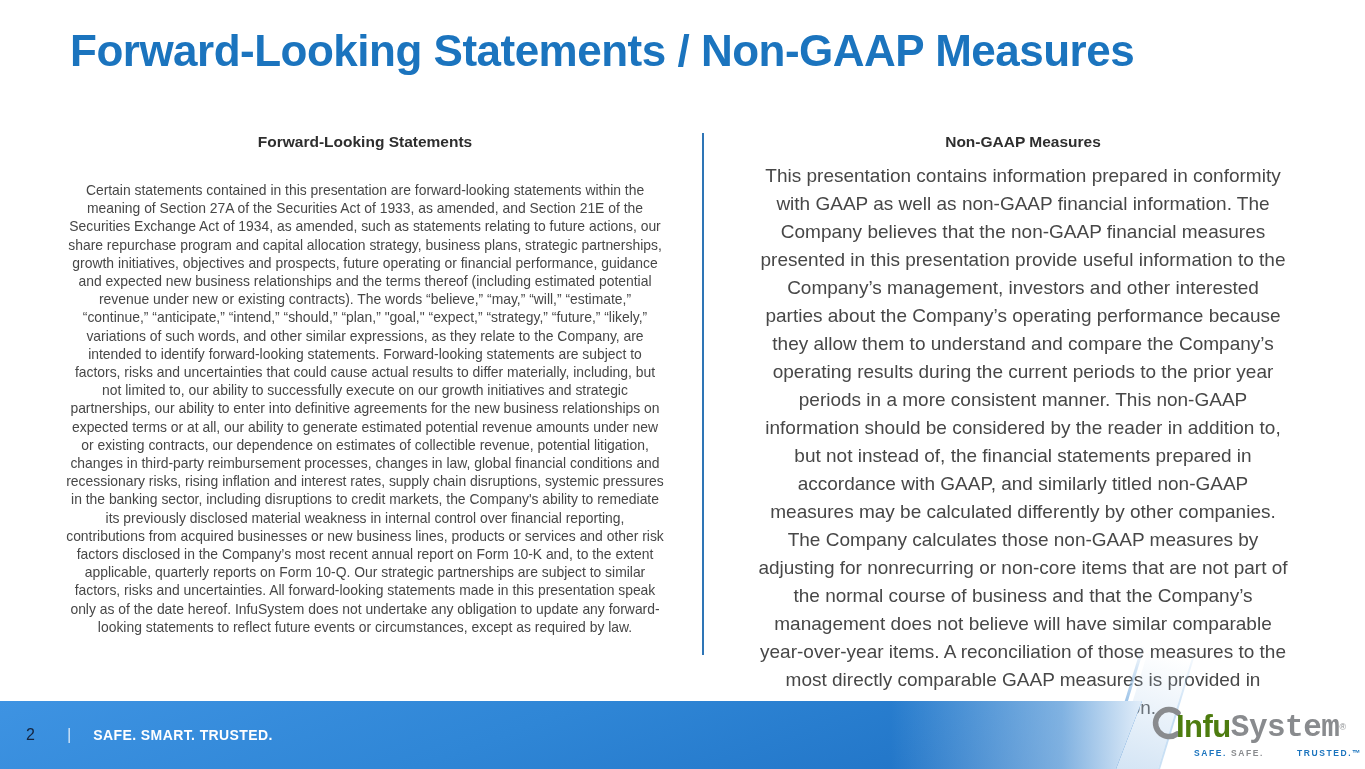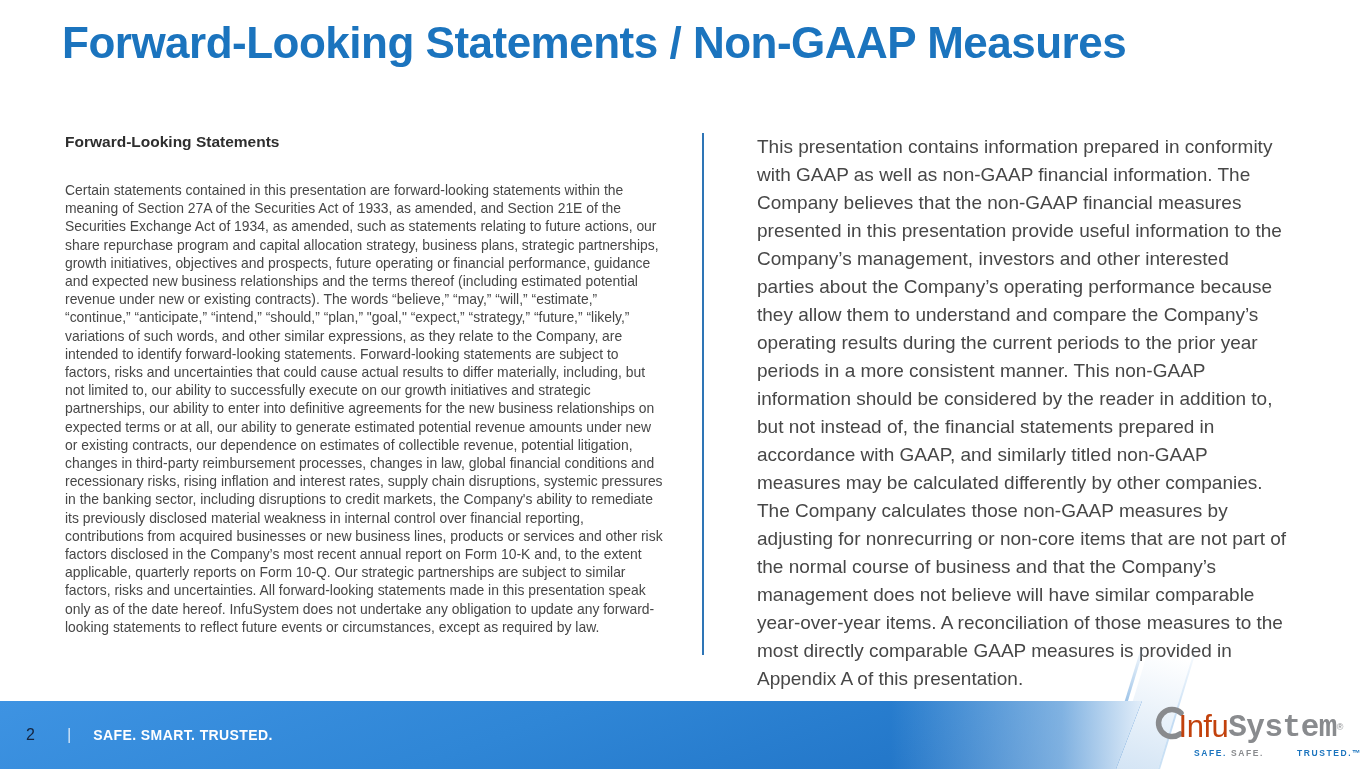--- a/index.html
+++ b/index.html
@@ -6,29 +6,30 @@
   .slide{
     position:relative;
     width:1365px;height:769px;
     background:#ffffff;
     overflow:hidden;
     font-family:"Liberation Sans","DejaVu Sans",sans-serif;
   }
   .slide-title{
     position:absolute;
     left:62px;top:18px;
-    margin:0;
+    margin:8px;
     font-size:44px;
     font-weight:bold;
     letter-spacing:-0.5px;
     color:#1B74BE;
   }
   .col{
     position:absolute;
     top:133px;
+    text-align:center;
   }
   .col-left{left:65px;width:600px;}
   .col-right{left:757px;width:532px;}
   .col-heading{
     margin:0 0 11px 0;
     font-size:15.5px;
     font-weight:bold;
     color:#2E2E2E;
   }
   .col-body{
@@ -102,21 +103,21 @@
     text-align:center;
   }
   .logo-wordmark{
     display:flex;
     align-items:center;
     justify-content:center;
     height:38px;
   }
   .logo-arc{flex:0 0 auto;margin-right:-6px;margin-top:-4px;}
   .logo-infu{
-    font-size:31px;font-weight:normal;color:#c2410c;letter-spacing:-0.5px;
+    font-size:31px;font-weight:bold;color:#4d7c0f;letter-spacing:-0.5px;
   }
   .logo-system{
     font-size:31px;font-weight:bold;color:#898B8E;letter-spacing:-0.5px;font-family:Liberation Mono, monospace;
   }
   .logo-reg{
     font-size:9px;color:#898B8E;vertical-align:top;line-height:30px;
   }
   .logo-tagline{
     margin-top:2px;
     font-size:8.5px;
@@ -135,20 +136,21 @@
   <h1 class="slide-title">Forward-Looking Statements / Non-GAAP Measures</h1>
 
   <div class="col col-left">
     <h2 class="col-heading">Forward-Looking Statements</h2>
     <p class="col-body">Certain statements contained in this presentation are forward-looking statements within the meaning of Section 27A of the Securities Act of 1933, as amended, and Section 21E of the Securities Exchange Act of 1934, as amended, such as statements relating to future actions, our share repurchase program and capital allocation strategy, business plans, strategic partnerships, growth initiatives, objectives and prospects, future operating or financial performance, guidance and expected new business relationships and the terms thereof (including estimated potential revenue under new or existing contracts). The words “believe,” “may,” “will,” “estimate,” “continue,” “anticipate,” “intend,” “should,” “plan,” "goal," “expect,” “strategy,” “future,” “likely,” variations of such words, and other similar expressions, as they relate to the Company, are intended to identify forward-looking statements. Forward-looking statements are subject to factors, risks and uncertainties that could cause actual results to differ materially, including, but not limited to, our ability to successfully execute on our growth initiatives and strategic partnerships, our ability to enter into definitive agreements for the new business relationships on expected terms or at all, our ability to generate estimated potential revenue amounts under new or existing contracts, our dependence on estimates of collectible revenue, potential litigation, changes in third-party reimbursement processes, changes in law, global financial conditions and recessionary risks, rising inflation and interest rates, supply chain disruptions, systemic pressures in the banking sector, including disruptions to credit markets, the Company's ability to remediate its previously disclosed material weakness in internal control over financial reporting, contributions from acquired businesses or new business lines, products or services and other risk factors disclosed in the Company’s most recent annual report on Form 10-K and, to the extent applicable, quarterly reports on Form 10-Q. Our strategic partnerships are subject to similar factors, risks and uncertainties. All forward-looking statements made in this presentation speak only as of the date hereof. InfuSystem does not undertake any obligation to update any forward-looking statements to reflect future events or circumstances, except as required by law.</p>
   </div>
 
   <div class="v-divider"></div>
 
   <div class="col col-right">
+    <h2 class="col-heading">Non-GAAP Measures</h2>
     <p class="col-body">This presentation contains information prepared in conformity with GAAP as well as non-GAAP financial information. The Company believes that the non-GAAP financial measures presented in this presentation provide useful information to the Company’s management, investors and other interested parties about the Company’s operating performance because they allow them to understand and compare the Company’s operating results during the current periods to the prior year periods in a more consistent manner. This non-GAAP information should be considered by the reader in addition to, but not instead of, the financial statements prepared in accordance with GAAP, and similarly titled non-GAAP measures may be calculated differently by other companies. The Company calculates those non-GAAP measures by adjusting for nonrecurring or non-core items that are not part of the normal course of business and that the Company’s management does not believe will have similar comparable year-over-year items. A reconciliation of those measures to the most directly comparable GAAP measures is provided in Appendix A of this presentation.</p>
   </div>
 
   <div class="streak streak-wedge"></div>
   <div class="streak streak-line1"></div>
   <div class="streak streak-line2"></div>
 
   <div class="footer-bar"></div>
 
   <div class="footer-content">

